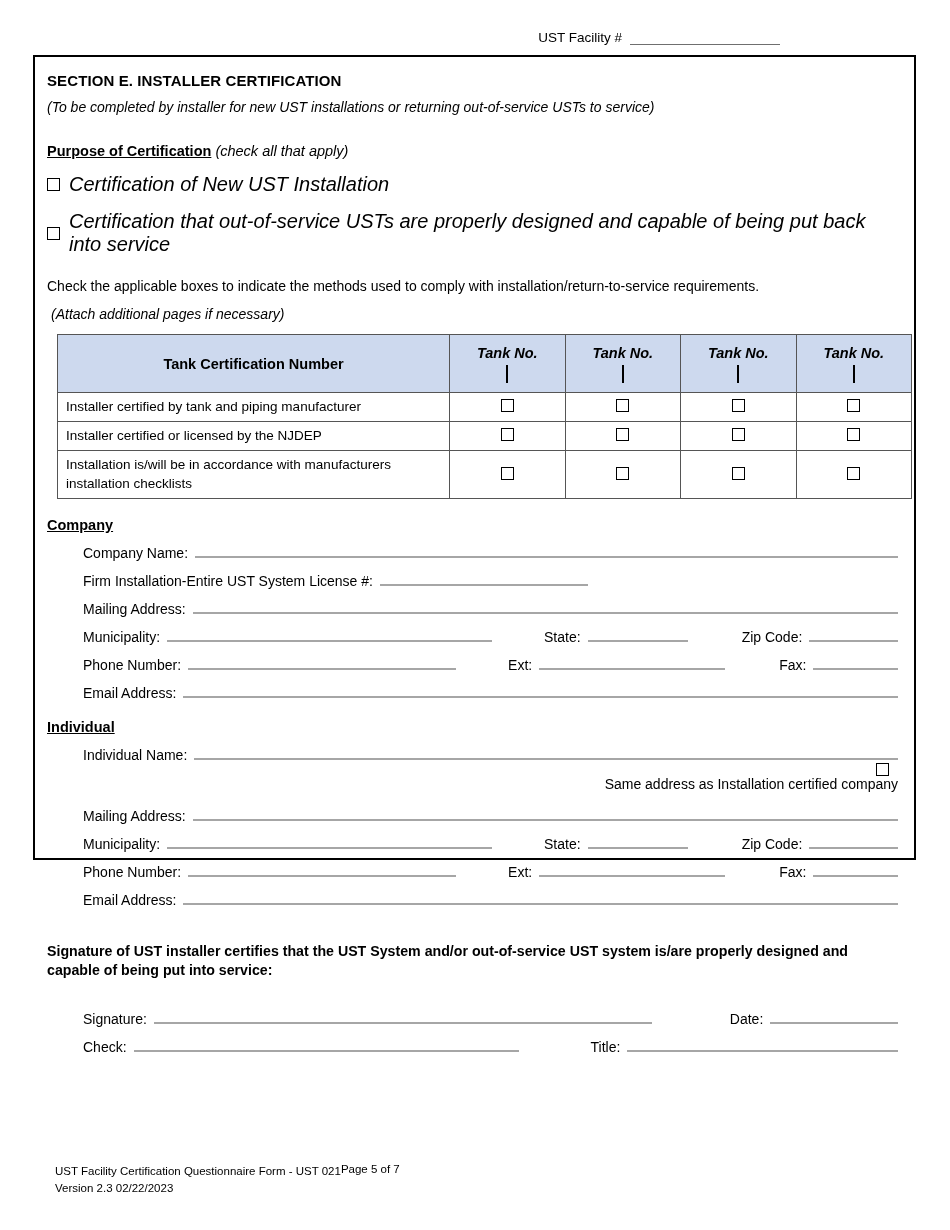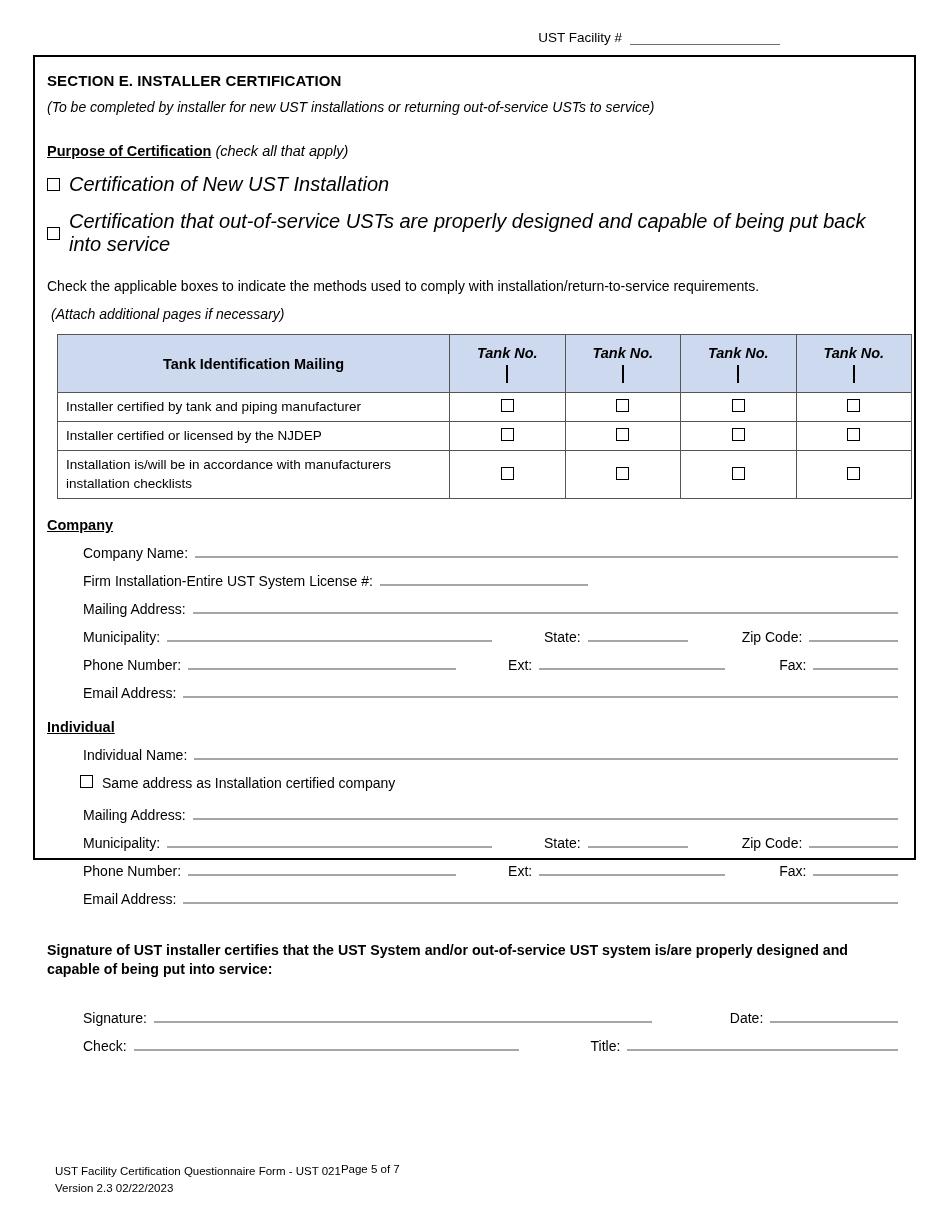--- a/index.html
+++ b/index.html
@@ -179,24 +179,24 @@
     height: 12px;
     flex: none;
     margin-left: 7px;
     margin-right: 0;
   }
   .field-row .line.grow { flex: 1 1 auto; }
   .gap { display: inline-block; flex: none; }
 
   .indent-cb {
     display: flex;
-    align-items: flex-start;
-    margin-top: 12px;
+    align-items: flex-end;
     margin-left: 33px;
     font-size: 14px;
+    flex-direction: column;
   }
 
   .sig-stmt {
     font-size: 14.2px;
     font-weight: bold;
     line-height: 1.35;
     margin-top: 34px;
   }
 
   
@@ -237,21 +237,21 @@
     <span class="cbox"></span>
     <span>Certification that out-of-service USTs are properly designed and capable of being put back into service</span>
   </div>
 
   <div class="instr">Check the applicable boxes to indicate the methods used to comply with installation/return-to-service requirements.</div>
   <div class="instr-it">(Attach additional pages if necessary)</div>
 
   <table class="tanks">
     <thead>
       <tr>
-        <th class="tank-id">Tank Identification Mailing</th>
+        <th class="tank-id">Tank Certification Number</th>
         <th class="tankno">
           <span class="lbl">Tank No.</span>
           <span class="tank-input"></span>
         </th>
         <th class="tankno">
           <span class="lbl">Tank No.</span>
           <span class="tank-input"></span>
         </th>
         <th class="tankno">
           <span class="lbl">Tank No.</span>

